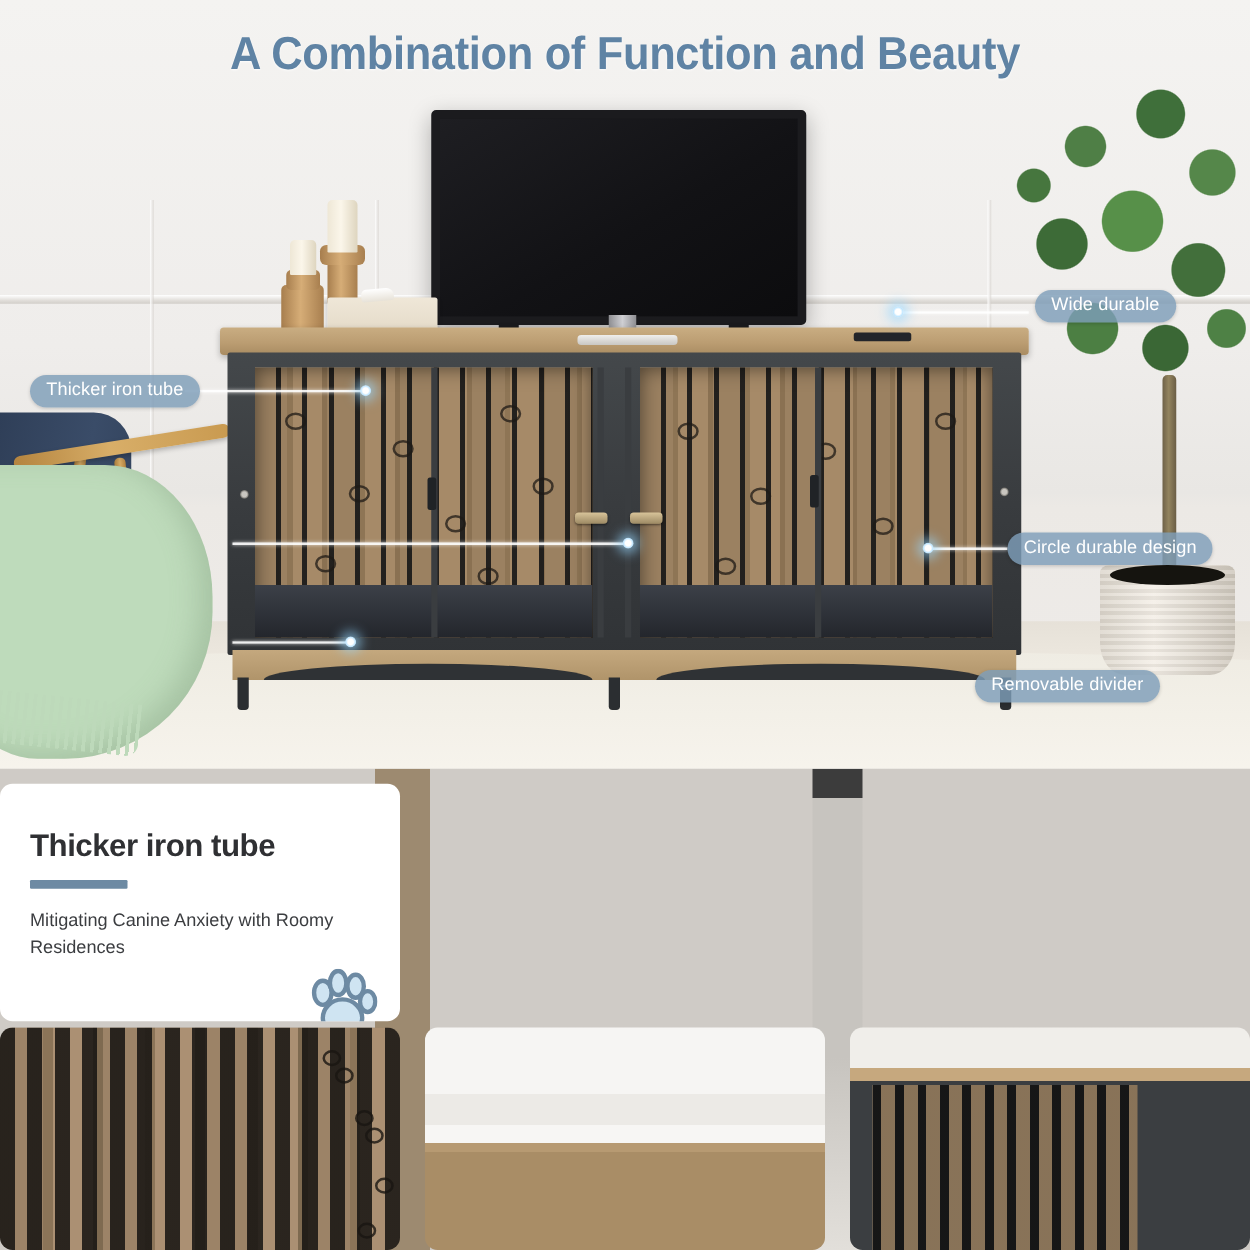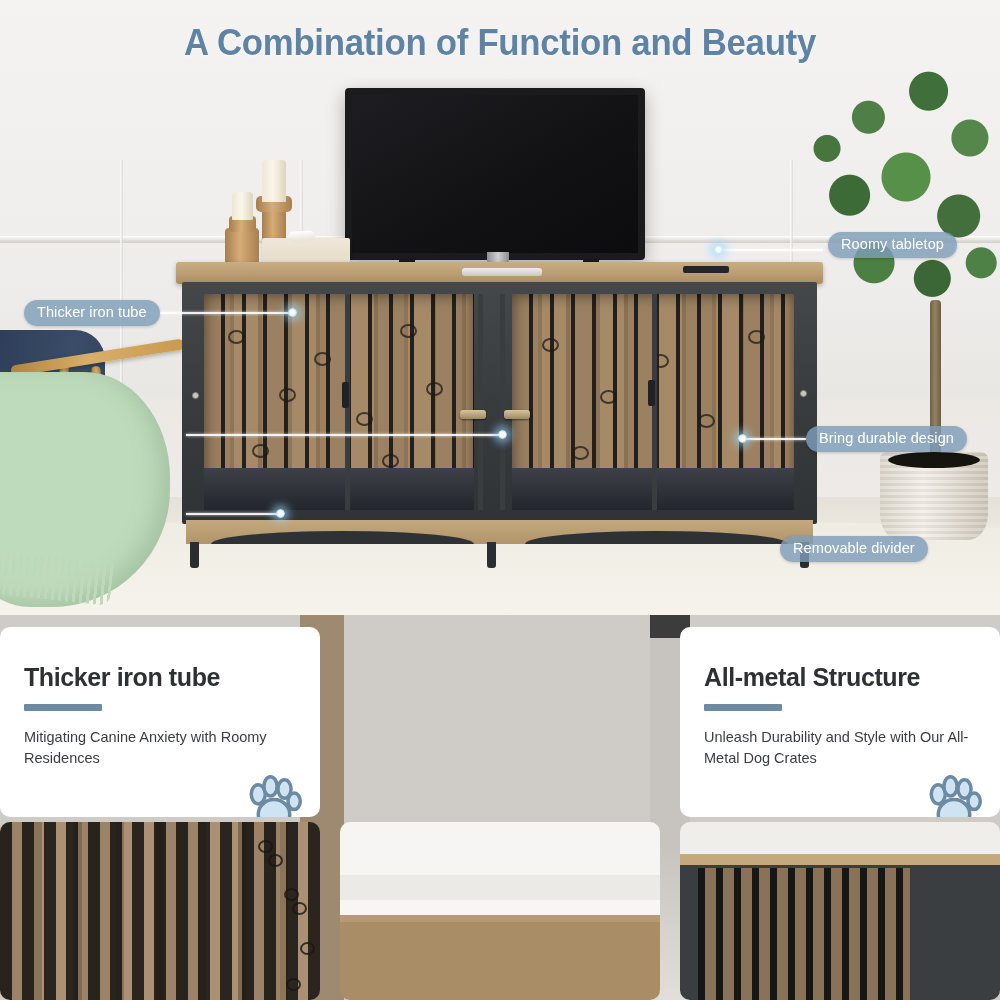--- a/index.html
+++ b/index.html
@@ -417,25 +417,25 @@
     <div class="pill" style="left:24px;top:300px">Thicker iron tube</div>
 
     <div class="lead" style="left:186px;top:434px;width:318px"></div>
     <div class="dot" style="left:498px;top:430px"></div>
 
     <div class="lead" style="left:186px;top:513px;width:96px"></div>
     <div class="dot" style="left:276px;top:509px"></div>
 
     <div class="lead" style="left:717px;top:249px;width:106px"></div>
     <div class="dot" style="left:714px;top:245px"></div>
-    <div class="pill" style="left:828px;top:232px">Roomy tabletop</div>
+    <div class="pill" style="left:828px;top:232px">Wide durable</div>
 
     <div class="lead" style="left:742px;top:438px;width:64px"></div>
     <div class="dot" style="left:738px;top:434px"></div>
-    <div class="pill" style="left:806px;top:426px">Bring durable design</div>
+    <div class="pill" style="left:806px;top:426px">Circle durable design</div>
 
     <div class="lead" style="left:800px;top:548px;width:18px"></div>
     <div class="pill" style="left:780px;top:536px">Removable divider</div>
 
     <div class="title">A Combination of Function and Beauty</div>
   </div>
 
   <div class="cards">
 
     <div class="gap-img-1"></div>
@@ -452,36 +452,20 @@
           <ellipse cx="14" cy="22" rx="8" ry="11"></ellipse>
           <ellipse cx="28" cy="13" rx="7.5" ry="11"></ellipse>
           <ellipse cx="44" cy="16" rx="7.5" ry="10.5"></ellipse>
           <ellipse cx="55" cy="30" rx="7" ry="9.5"></ellipse>
           <path d="M32 28c11 0 18 9 18 17s-7 13-18 13-18-5-18-13 7-17 18-17z"></path>
         </g>
       </svg>
     </div>
 
 
-    <div class="card" style="left:680px">
-      <div class="card-inner">
-        <div class="card-h">All-metal Structure</div>
-        <div class="card-rule"></div>
-        <div class="card-p">Unleash Durability and Style with Our All-Metal Dog Crates</div>
-      </div>
-      <svg class="paw" viewBox="0 0 64 64">
-        <g fill="#cfe4f2" stroke="#6d8aa3" stroke-width="4">
-          <ellipse cx="14" cy="22" rx="8" ry="11"></ellipse>
-          <ellipse cx="28" cy="13" rx="7.5" ry="11"></ellipse>
-          <ellipse cx="44" cy="16" rx="7.5" ry="10.5"></ellipse>
-          <ellipse cx="55" cy="30" rx="7" ry="9.5"></ellipse>
-          <path d="M32 28c11 0 18 9 18 17s-7 13-18 13-18-5-18-13 7-17 18-17z"></path>
-        </g>
-      </svg>
-    </div>
 
     <div class="photo ph1" style="left:0px;top:207px">
       <div class="ph-ring" style="left:258px;top:18px"></div>
       <div class="ph-ring" style="left:268px;top:32px"></div>
       <div class="ph-ring" style="left:284px;top:66px"></div>
       <div class="ph-ring" style="left:292px;top:80px"></div>
       <div class="ph-ring" style="left:300px;top:120px"></div>
       <div class="ph-ring" style="left:286px;top:156px"></div>
     </div>
 

